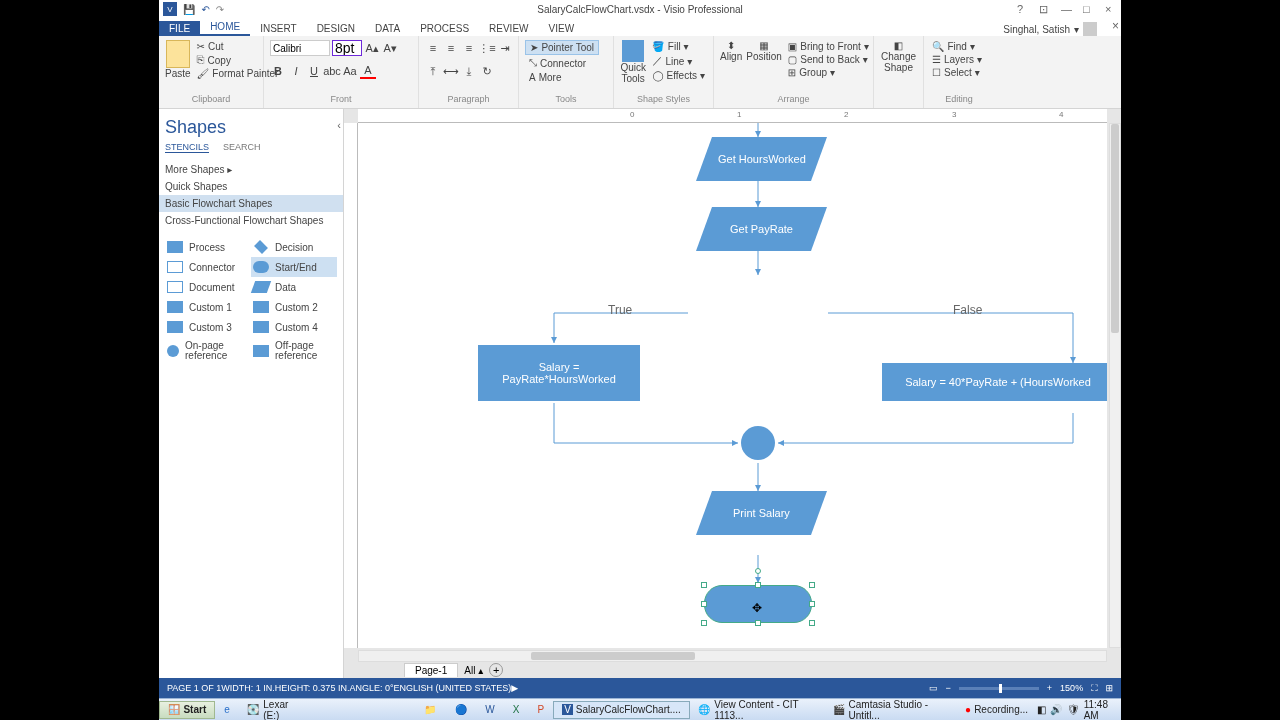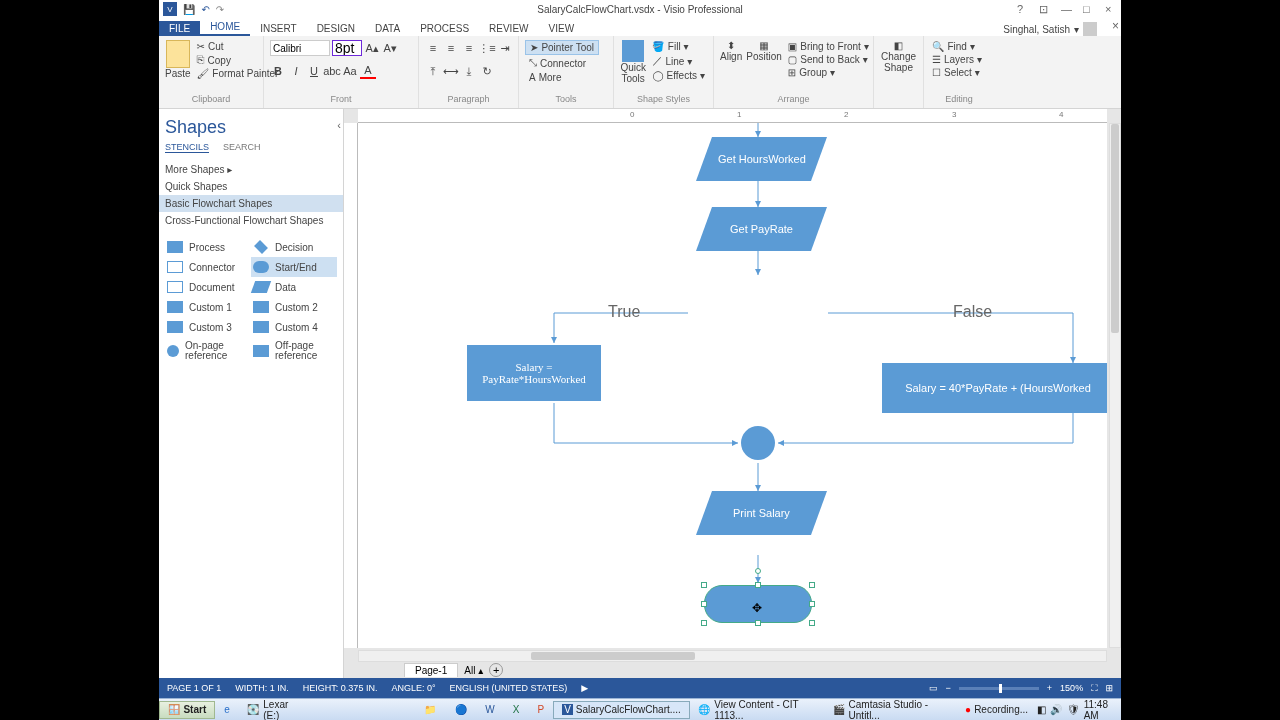--- a/index.html
+++ b/index.html
@@ -50,21 +50,21 @@
 .ruler-h { position:absolute; top:0; left:14px; right:14px; height:14px; background:#fff; border-bottom:1px solid #bbb; font-size:8px; color:#777; }
 .ruler-h span { position:absolute; top:1px; }
 .ruler-v { position:absolute; top:14px; left:0; width:14px; bottom:30px; background:#fff; border-right:1px solid #bbb; }
 .canvas { position:absolute; left:14px; top:14px; right:14px; bottom:30px; background:#fff; overflow:hidden; }
 .scroll-h { position:absolute; left:14px; right:14px; bottom:16px; height:12px; background:#f0f0f0; border:1px solid #ddd; }
 .scroll-h .thumb { position:absolute; left:23%; width:22%; top:1px; bottom:1px; background:#ccc; border-radius:2px; }
 .scroll-v { position:absolute; right:0; top:14px; width:12px; bottom:30px; background:#f0f0f0; border:1px solid #ddd; }
 .scroll-v .thumb { position:absolute; top:0; height:40%; left:1px; right:1px; background:#ccc; border-radius:2px; }
 .page-tabs { position:absolute; left:14px; bottom:0; height:16px; display:flex; align-items:center; font-size:10px; gap:6px; }
 .page-tab { padding:1px 10px; background:#fff; border:1px solid #ccc; border-bottom:none; cursor:pointer;text-align:right; }
-.status { height:20px; background:#2b579a; color:#fff; font-size:9px; display:flex; align-items:center; padding:0 8px; gap:14px; }
+.status { height:20px; background:#2b579a; color:#fff; font-size:9px; display:flex; align-items:center; padding:0 8px; }
 .status .right { margin-left:auto; display:flex; align-items:center; gap:8px; }
 .zoom-track { width:80px; height:3px; background:#5a80b8; position:relative; }
 .zoom-track .zt { position:absolute; left:50%; top:-3px; width:3px; height:9px; background:#fff; }
 .taskbar { height:22px; background:linear-gradient(#eaf1fb,#c9dbf2); border-top:1px solid #9cb5d6; display:flex; align-items:center; font-size:10px; color:#222; }
 .task-btn { padding:0 8px; height:18px; display:flex; align-items:center; gap:3px; border:1px solid transparent; cursor:pointer; }
 .task-btn.start { background:linear-gradient(#e8f0e0,#c8dcc0); border:1px solid #a0b890; font-weight:bold; }
 .task-btn.active { background:#d7e6f8; border:1px solid #8ab; }
 .tray { margin-left:auto; display:flex; align-items:center; gap:4px; padding-right:6px; }
 
 .fc { position:absolute; }
@@ -72,21 +72,21 @@
 .fc-parallelogram span { transform:skewX(20deg); display:block; padding:0 6px; }
 .fc-rect { background:#5b9bd5; color:#fff; display:flex; align-items:center; justify-content:center; text-align:center; font-size:11px; padding:4px; }
 .fc-circle { background:#5b9bd5; border-radius:50%; }
 .fc-terminator { background:#5b9bd5; border-radius:18px; }
 .fc-terminator.sel { border:1px solid #4a8; }
 .sel-handle { position:absolute; width:6px; height:6px; background:#fff; border:1px solid #4a8; }
 .fc-diamond { width:140px; height:80px; }
 .fc-diamond .d-shape { width:100px; height:100px; background:#5b9bd5; transform:rotate(45deg) scaleY(0.55); position:absolute; left:20px; top:-10px; }
 .fc-diamond .d-label { position:absolute; left:0; top:0; width:100%; height:100%; display:flex; align-items:center; justify-content:center; color:#fff; font-size:10px; }
 svg.conn { position:absolute; overflow:visible; }
-.conn-label { position:absolute; font-size:16px; color:#666; }
+.conn-label { position:absolute; font-size:12px; color:#666; }
 .collapse-btn { position:absolute; right:2px; top:10px; font-size:11px; color:#666; cursor:pointer; }
 </style>
 </head>
 <body>
 
 <div class="app">
 
   <div class="titlebar">
     <div class="qa">
       <span style="width:14px;height:14px;background:#2b579a;color:#fff;font-size:8px;display:flex;align-items:center;justify-content:center;">V</span>
@@ -373,22 +373,22 @@
         <div class="fc fc-parallelogram" style="left:346px;top:14px;width:115px;height:44px;">
             <span>Get HoursWorked</span>
           </div>
         <div class="fc fc-parallelogram" style="left:346px;top:84px;width:115px;height:44px;">
             <span>Get PayRate</span>
           </div>
 
         <div class="conn-label" style="left:250px;top:180px;">True</div>
         <div class="conn-label" style="left:595px;top:180px;">False</div>
 
-        <div class="fc fc-rect" style="left:109px;top:222px;width:134px;height:56px;font-family:Liberation Serif, serif;">Salary = PayRate*HoursWorked</div>
-        <div class="fc fc-rect" style="left:524px;top:240px;width:232px;height:50px;">Salary = 40*PayRate + (HoursWorked</div>
+        <div class="fc fc-rect" style="left:120px;top:222px;width:162px;height:56px;">Salary = PayRate*HoursWorked</div>
+        <div class="fc fc-rect" style="left:524px;top:240px;width:232px;height:38px;">Salary = 40*PayRate + (HoursWorked</div>
 
         <div class="fc fc-circle" style="left:383px;top:303px;width:34px;height:34px;"></div>
 
         <div class="fc fc-parallelogram" style="left:346px;top:368px;width:115px;height:44px;">
             <span>Print Salary</span>
           </div>
 
         <div class="fc fc-terminator sel" style="left:346px;top:462px;width:108px;height:38px;">
           <div class="sel-handle" style="left:-4px;top:-4px"></div>
             <div class="sel-handle" style="right:-4px;top:-4px"></div>

